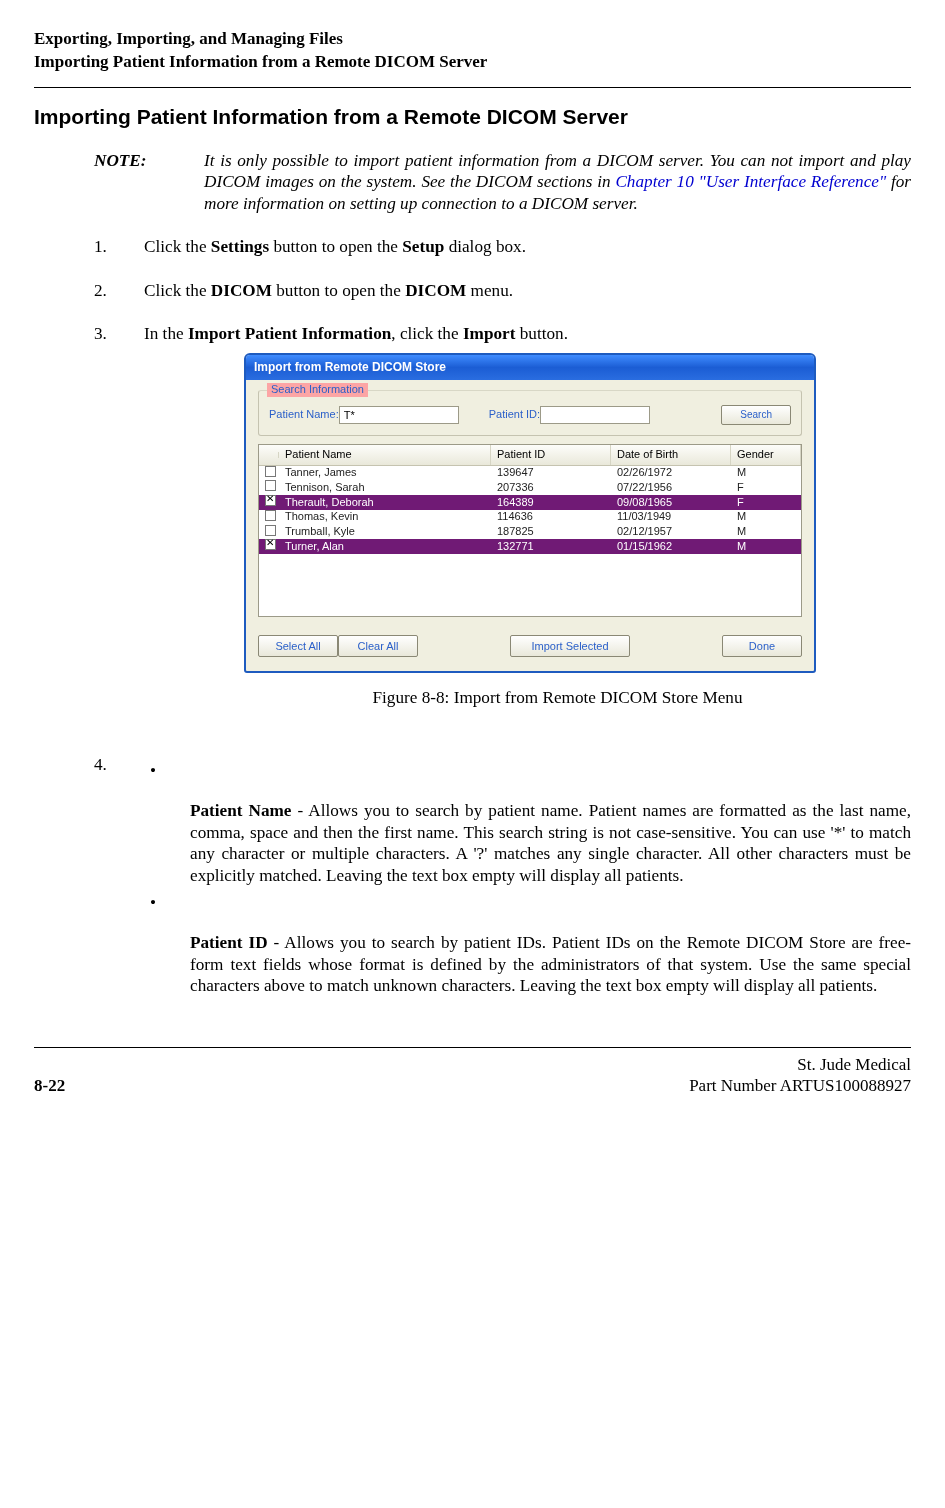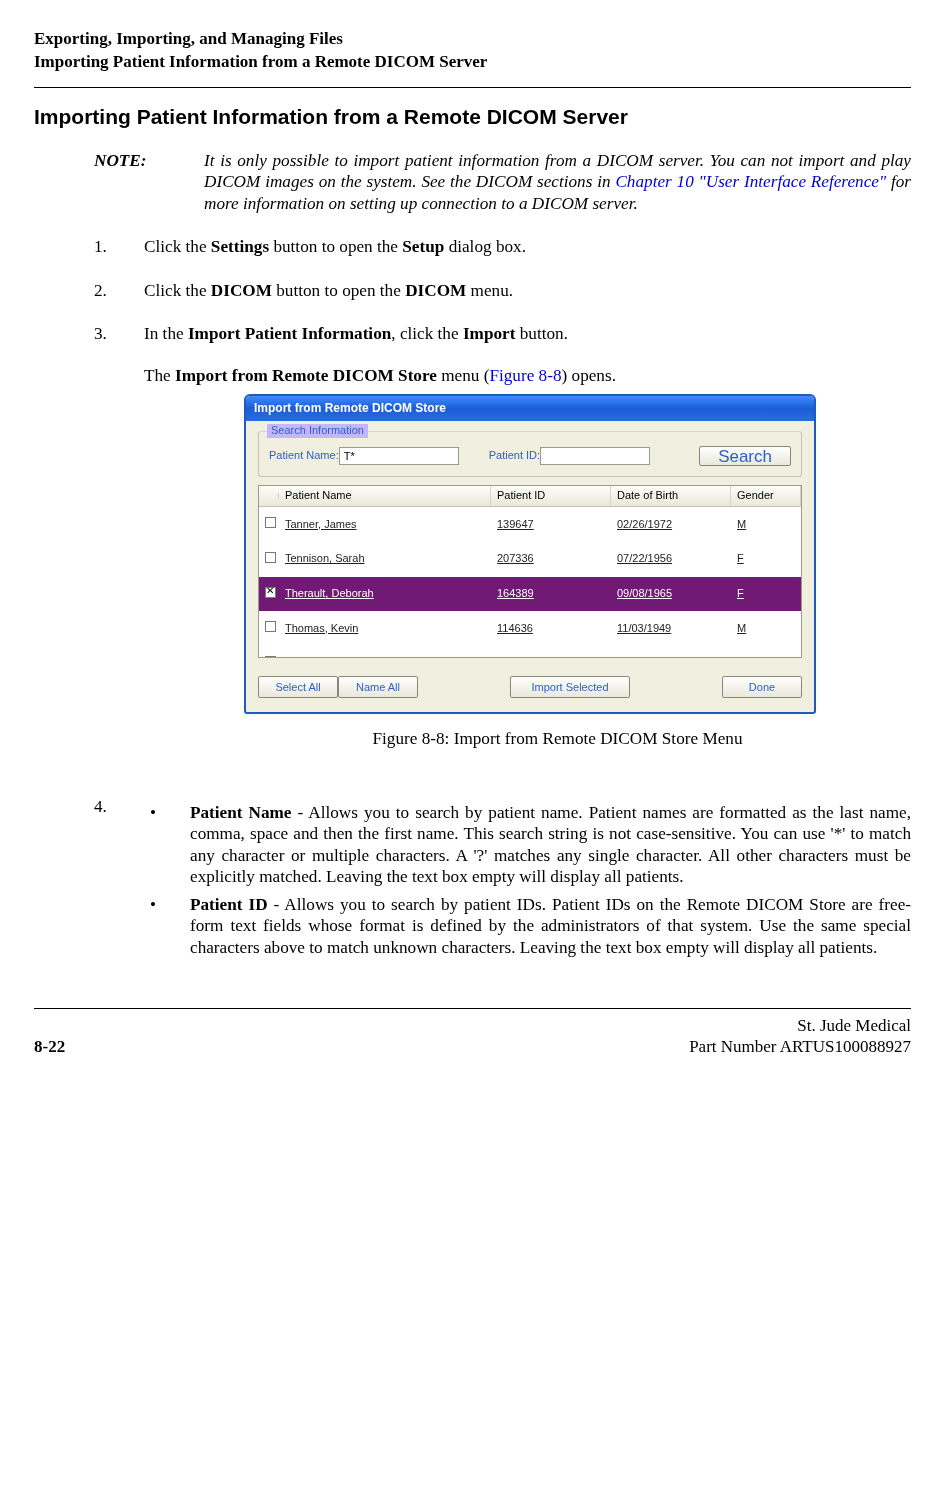--- a/index.html
+++ b/index.html
@@ -25,21 +25,21 @@
   ol.steps > li { display: flex; margin-bottom: 22px; }
   ol.steps > li > .num { width: 50px; flex-shrink: 0; }
   ol.steps > li > .body { flex: 1; text-align: justify; }
   .inline-bold { font-weight: bold; }
   .step-para { margin-top: 20px; }
   .figure-wrap { margin: 8px 0 6px 100px; }
   .figure-caption { text-align: center; margin: 14px 0 24px 60px; }
   ul.bullets { list-style: none; padding: 0; margin: 4px 0 0 0; }
   ul.bullets > li { display: flex; margin-top: 6px; }
   ul.bullets > li > .dot { width: 40px; flex-shrink: 0; text-align: left; padding-left: 6px; }
-  ul.bullets > li > .btxt { flex: 1; text-align: justify; }
+  ul.bullets > li > .btxt { flex: 1; text-align: justify; margin-top: 40px; }
 
   
   .dialog {
     width: 572px;
     font-family: "Tahoma", Arial, sans-serif;
     font-size: 11px;
     border: 2px solid #1e5bbf;
     border-radius: 6px 6px 3px 3px;
     background: #f0efe0;
     box-sizing: border-box;
@@ -47,44 +47,44 @@
   .titlebar {
     background: linear-gradient(to bottom, #3f8cff 0%, #1b5dd4 50%, #2a6de0 100%);
     color: #fff;
     font-weight: bold;
     font-size: 12px;
     padding: 5px 8px 5px 8px;
     border-radius: 4px 4px 0 0;
   }
   .dlg-inner { padding: 10px 12px 14px 12px; }
   .search-box { border: 1px solid #c5c3b0; border-top: 1px solid #d8d7c6; padding: 8px 10px 10px 10px; border-radius: 3px; position: relative; }
-  .search-box .leg { position: absolute; top: -8px; left: 8px; background: #c4b5fd; padding: 0 4px; color: #2a5fc9; }
+  .search-box .leg { position: absolute; top: -8px; left: 8px; background: #fca5a5; padding: 0 4px; color: #2a5fc9; }
   .search-row { display: flex; align-items: center; gap: 0; margin-top: 6px; }
   .slabel { color: #2a5fc9; font-size: 11px; }
   .sinput { background: #fff; border: 1px solid #9c9a88; height: 18px; padding: 0 4px; font-size: 11px; box-sizing: border-box; }
   .sinput.name { width: 120px; }
   .sinput.id { width: 110px; }
   .sbutton {
     background: linear-gradient(to bottom, #fff, #e9e8da);
     border: 1px solid #8a8875;
     border-radius: 2px;
     color: #2a5fc9;
     height: 20px;
-    font-size: 17px;
+    font-size: 10px;
     padding: 0 18px;
     cursor: pointer;
   }
   .list-area { margin-top: 8px; border: 1px solid #9c9a88; background: #fff; }
   .list-head, .list-row { display: grid; grid-template-columns: 20px 1fr 120px 120px 70px; align-items: center; }
   .list-head { background: linear-gradient(to bottom, #fdfdfa, #e9e8da); border-bottom: 1px solid #c5c3b0; font-size: 11px; }
   .list-head > div { padding: 3px 6px; border-right: 1px solid #d6d5c4; box-sizing: border-box; white-space: nowrap; }
   .list-head > div:first-child { border-right: 1px solid #d6d5c4; }
   .list-body { height: 150px; overflow: hidden; }
   .list-row { font-size: 11px; color: #222; }
-  .list-row > div { padding: 10px 6px; white-space: nowrap; text-decoration: underline; }
+  .list-row > div { padding: 0 6px; white-space: nowrap; }
   .list-row.sel { background: #701a75; color: #fff; }
   .chk { display: inline-block; width: 11px; height: 11px; border: 1px solid #777; background: #fff; position: relative; box-sizing: border-box; }
   .chk.checked::after { content: "✕"; position: absolute; top: -3px; left: 0; font-size: 10px; color: #000; }
   .list-row.sel .chk { background: #fff; }
   .list-row.sel .chk.checked::after { color: #000; }
   .btn-row { display: flex; margin-top: 18px; }
   .btn-row .spacer { flex: 1; }
   .dlg-button {
     background: linear-gradient(to bottom, #fff, #e9e8da);
     border: 1px solid #8a8875;
@@ -128,23 +128,20 @@
     <div class="body">
       <span>Click the </span><span class="inline-bold">DICOM</span><span> button to open the </span><span class="inline-bold">DICOM</span><span> menu.</span>
     </div>
   </li>
   <li>
     <div class="num">3.</div>
     <div class="body">
       <div>
         <span>In the </span><span class="inline-bold">Import Patient Information</span><span>, click the </span><span class="inline-bold">Import</span><span> button.</span>
       </div>
-      <div class="step-para">
-        <span>The </span><span class="inline-bold">Import from Remote DICOM Store</span><span> menu (</span><span class="link">Figure 8-8</span><span>) opens.</span>
-      </div>
 
       <div class="figure-wrap">
         <div class="dialog">
           <div class="titlebar">Import from Remote DICOM Store</div>
           <div class="dlg-inner">
             <div class="search-box">
               <span class="leg">Search Information</span>
               <div class="search-row">
                 <span class="slabel">Patient Name:</span>
                 <input class="sinput name" value="T*" style="">
@@ -205,21 +202,21 @@
                     <div>Turner, Alan</div>
                     <div>132771</div>
                     <div>01/15/1962</div>
                     <div>M</div>
                   </div>
                 </div>
             </div>
 
             <div class="btn-row">
               <button class="dlg-button">Select All</button>
-              <button class="dlg-button">Name All</button>
+              <button class="dlg-button">Clear All</button>
               <span class="spacer"></span>
               <button class="dlg-button" style="min-width:120px">Import Selected</button>
               <span class="spacer"></span>
               <button class="dlg-button">Done</button>
             </div>
           </div>
         </div>
       </div>
       <div class="figure-caption">Figure 8-8:  Import from Remote DICOM Store Menu</div>
     </div>

